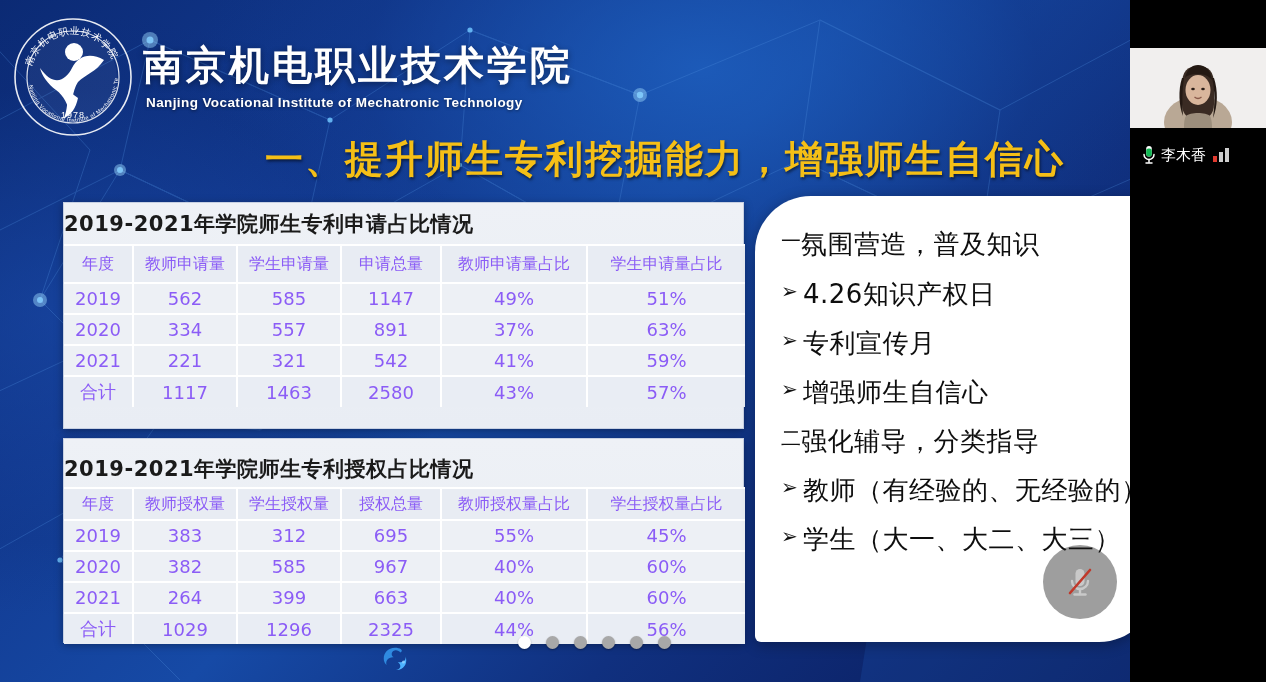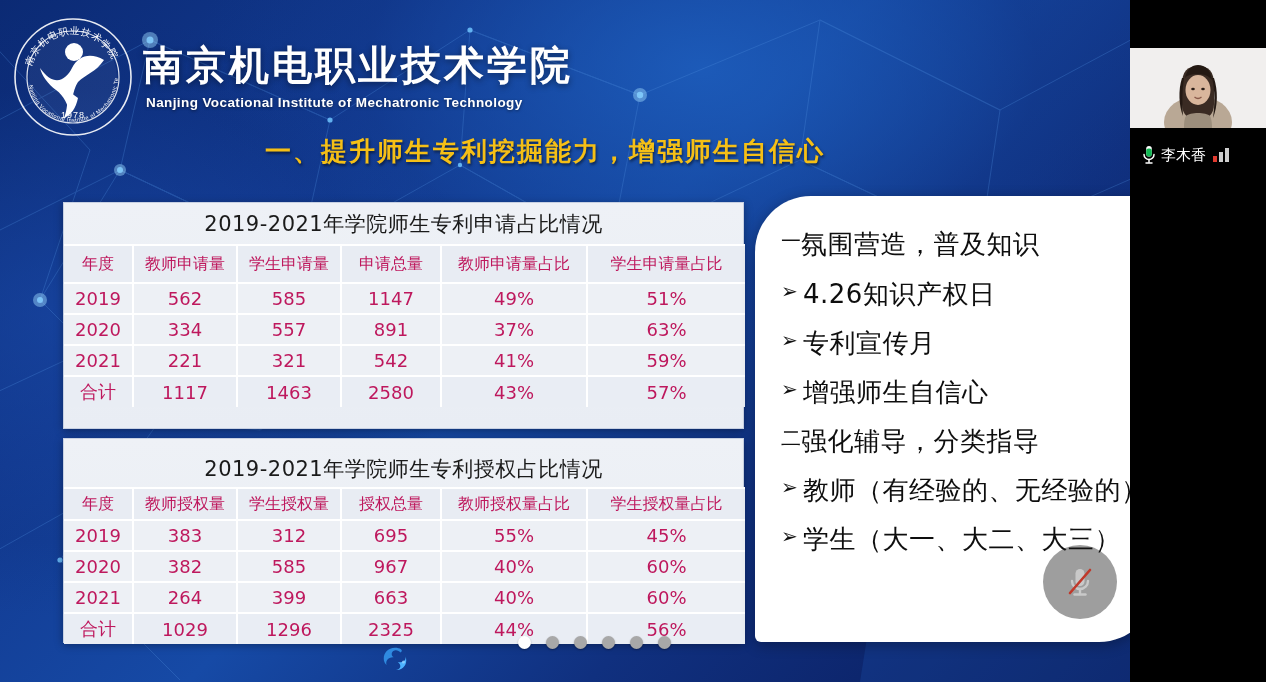--- a/index.html
+++ b/index.html
@@ -33,56 +33,55 @@
   .school-name-en {
     position:absolute; left:146px; top:95px;
     font-family:"Liberation Sans",sans-serif;
     font-size:13.5px; font-weight:bold; color:#ffffff; letter-spacing:.4px;
     white-space:nowrap; text-shadow:0 1px 3px rgba(0,0,0,.5);
   }
 
   .slide-title {
     position:absolute; left:265px; top:134px;
     font-family:"DejaVu Sans","Liberation Sans",sans-serif;
-    font-size:26px; font-weight:bold; color:#f5bf16;
+    font-size:38px; font-weight:bold; color:#f5bf16;
     letter-spacing:2px; white-space:nowrap;
     text-shadow:1px 2px 3px rgba(0,0,0,.55);
   }
 
   
   .table-card {
     position:absolute; left:63px; width:681px;
     background:linear-gradient(180deg,#eef1f6 0%,#e9edf4 100%);
     border:1px solid #c7d0e2;
     box-shadow:0 2px 8px rgba(0,0,0,.35);
   }
   #table-card-1 { top:202px; height:227px; }
   #table-card-2 { top:438px; height:205px; }
 
   .table-title {
-    text-align:center;
-    font-family:"DejaVu Sans","Liberation Sans",sans-serif;
-    font-size:21px; color:#1a1a1a; font-weight:normal;
+    font-family:"DejaVu Sans","Liberation Sans",sans-serif;
+    font-size:21px; color:#1a1a1a; font-weight:bold;
     padding:7px 0 6px;
     letter-spacing:.5px;
   }
   #table-card-2 .table-title { padding:16px 0 4px; }
 
   table.dt { width:100%; border-collapse:collapse; table-layout:fixed; }
   table.dt col.c0 { width:69px; }
   table.dt col.c1 { width:104px; }
   table.dt col.c2 { width:104px; }
   table.dt col.c3 { width:100px; }
   table.dt col.c4 { width:146px; }
   table.dt col.c5 { width:158px; }
 
   table.dt th, table.dt td {
     text-align:center;
     font-family:"DejaVu Sans","Liberation Sans",sans-serif;
-    color:#be185d;
+    color:#8b5cf6;
     border-left:2px solid #ffffff;
     border-top:2px solid #ffffff;
     background:#eceff5;
     font-weight:normal;
   }
   table.dt th:first-child, table.dt td:first-child { border-left:none; }
   table.dt th { font-size:16px; height:38px; background:#e8ecf3; padding:0 2px; }
   table.dt td { font-size:18px; height:31px; background:#edf0f5; }
   table.dt tr.total td { background:#e9edf4; }
   #table-card-2 table.dt th { height:32px; }

